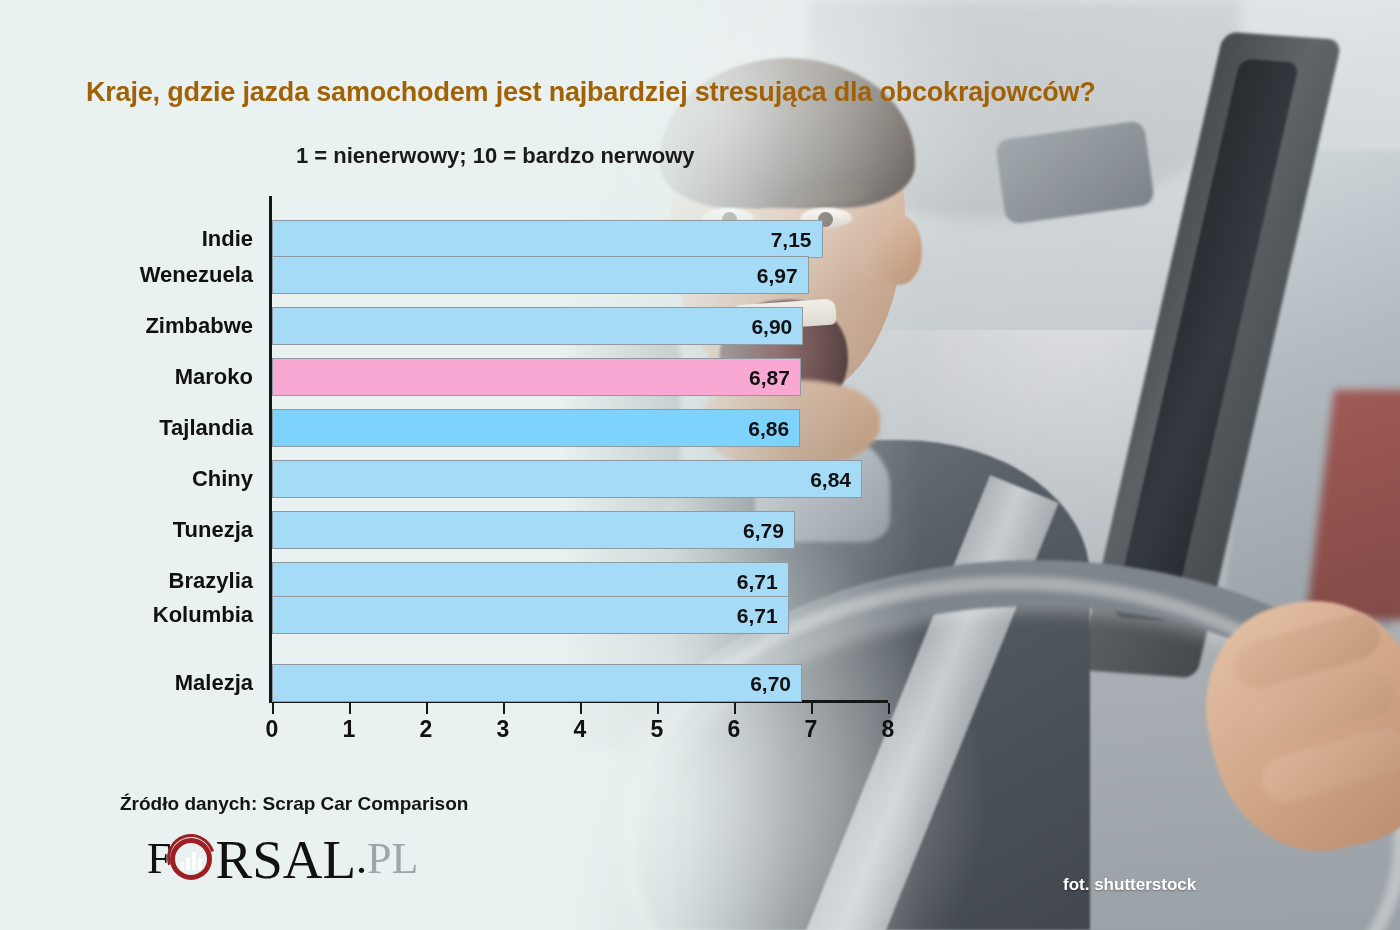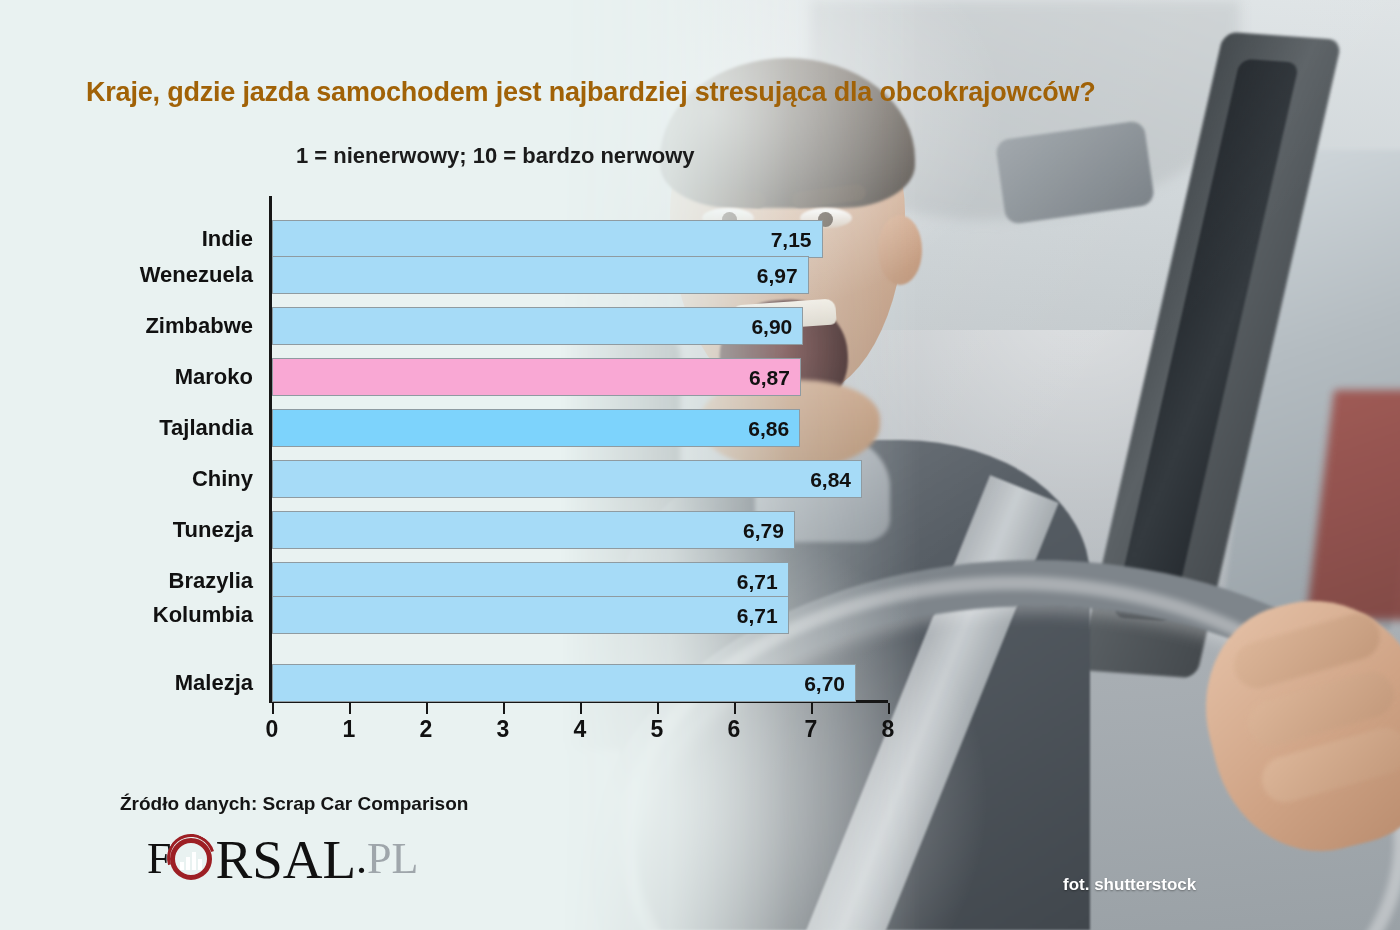--- a/index.html
+++ b/index.html
@@ -522,21 +522,21 @@
           </div>
         </div>
         <div class="row" style="top: 398px; width: 616px;">
           <div class="cat-label">Kolumbia</div>
           <div class="bar" style="width: 516.67px; background: rgb(166, 219, 247);">
             <div class="bar-value">6,71</div>
           </div>
         </div>
         <div class="row" style="top: 466px; width: 616px;">
           <div class="cat-label">Malezja</div>
-          <div class="bar" style="width: 584px; background: rgb(166, 219, 247);">
+          <div class="bar" style="width: 530px; background: rgb(166, 219, 247);">
             <div class="bar-value">6,70</div>
           </div>
         </div>
       </div>
   </div>
 
   <div class="source">Źródło danych: Scrap Car Comparison</div>
 
   <div class="logo">
     <span class="logo-f">F</span>

